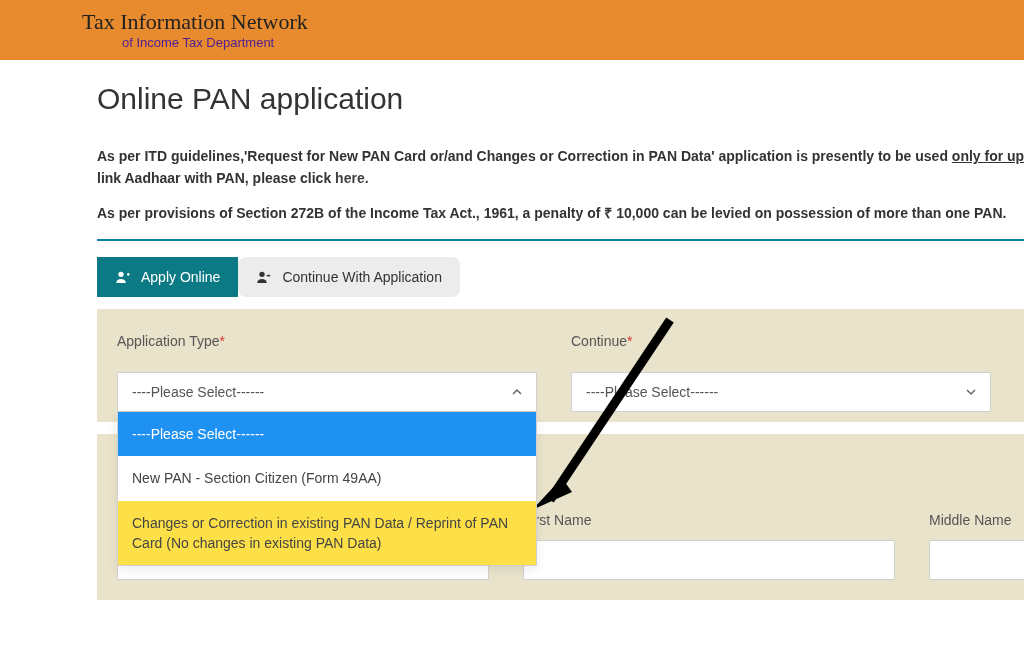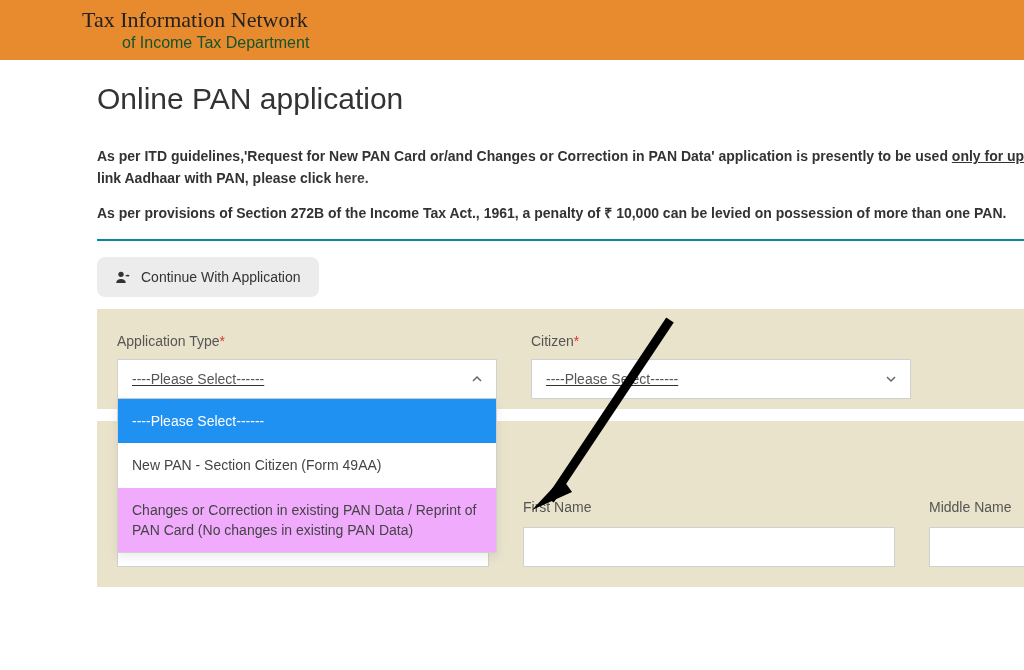--- a/index.html
+++ b/index.html
@@ -1,41 +1,41 @@
 <!DOCTYPE html>
 <html><head>
 <meta charset="utf-8">
 <style>
   * { box-sizing: border-box; margin: 0; padding: 0; }
   body { font-family: Arial, Helvetica, sans-serif; background: #fff; color: #333; overflow-x: hidden; width: 1024px; }
   .header-band { background: #e88b2e; height: 60px; display: flex; align-items: center; padding-left: 82px; }
   .header-title { font-family: Georgia, 'Times New Roman', serif; font-size: 22px; color: #222; font-weight: normal; line-height: 1.05; }
-  .header-sub { font-family: Arial, sans-serif; font-size: 16px; color: #14532d; display: block; padding-left: 40px; margin-top: 2px; }
+  .header-sub { font-family: Arial, sans-serif; font-size: 13px; color: #4c1d95; display: block; padding-left: 40px; margin-top: 2px; }
   .page { padding: 0 0 0 97px; width: 1200px; }
   .page-title { font-size: 30px; color: #333; font-weight: normal; margin-top: 22px; margin-bottom: 30px; }
   .notice { font-size: 14px; font-weight: bold; line-height: 1.55; margin-bottom: 14px; }
   .notice .underline { text-decoration: underline; }
   .notice a { color: #404040; text-decoration: none; font-weight: bold; }
   .hr-line { border: none; border-top: 2px solid #0b84a5; margin-top: 12px; margin-bottom: 16px; }
   .tabs { display: flex; }
   .tab { display: flex; align-items: center; gap: 10px; height: 40px; padding: 0 18px; font-size: 14px; cursor: pointer; }
   .tab.active { background: #0b7a85; color: #fff; }
   .tab.inactive { background: #ececec; color: #333; border-radius: 8px; }
   .tab .ico { display: inline-flex; }
   .form-panel { background: #e9e3cb; padding: 24px 20px 10px 20px; margin-top: 12px; position: relative; }
   .row { display: flex; gap: 34px; }
   .field { display: flex; flex-direction: column; }
-  .field label { font-size: 14px; color: #555; margin-bottom: 10px; }
+  .field label { font-size: 14px; color: #555; margin-bottom: 23px; }
   .req { color: #d33; }
-  .select-wrap { position: relative; width: 380px; text-decoration: underline; }
+  .select-wrap { position: relative; width: 420px; }
   .select-btn { background: #fff; border: 1px solid #d0d0d0; height: 40px; width: 100%; text-align: left; padding: 0 14px; font-size: 14px; color: #555; display: flex; align-items: center; justify-content: space-between; }
   .dropdown { position: absolute; top: 40px; left: 0; width: 100%; background: #fff; border: 1px solid #d0d0d0; border-top: none; z-index: 5; box-shadow: 0 4px 10px rgba(0,0,0,0.08); }
   .dropdown .opt { padding: 12px 14px; font-size: 14px; color: #444; line-height: 1.45; cursor: pointer; }
   .dropdown .opt.highlight { background: #1f91f3; color: #fff; }
-  .dropdown .opt.hover { background: #f0abfc; }
+  .dropdown .opt.hover { background: #fde047; }
   .spacer-panel { background: #e9e3cb; margin-top: 12px; height: 70px; }
   .names-panel { background: #e9e3cb; margin-top: 0; padding: 8px 20px 20px 20px; }
   .names-row .field label { margin-bottom: 12px; }
   .text-input { background: #fff; border: 1px solid #d0d0d0; height: 40px; width: 372px; padding: 0 12px; font-size: 14px; }
   .chev { width: 10px; height: 10px; }
   .arrow-annot { position: absolute; top: 300px; left: 520px; pointer-events: none; }
 </style>
 </head>
 <body>
 
@@ -52,20 +52,30 @@
   <p class="notice">
     <span>As per ITD guidelines,'Request for New PAN Card or/and Changes or Correction in PAN Data' application is presently to be used </span><span class="underline">only for update/co</span><br>
     <span>link Aadhaar with PAN, please click </span><a href="#">here.</a>
   </p>
 
   <p class="notice">As per provisions of Section 272B of the Income Tax Act., 1961, a penalty of ₹ 10,000 can be levied on possession of more than one PAN.</p>
 
   <hr class="hr-line">
 
   <div class="tabs">
+    <div class="tab active">
+      <span class="ico">
+        <svg width="16" height="16" viewBox="0 0 24 24" fill="#fff">
+            <circle cx="9" cy="8" r="4"></circle>
+            <path d="M2 20c0-3 3-5 7-5s7 2 7 5v1H2z"></path>
+            <path d="M18 8h4M20 6v4" stroke="#fff" stroke-width="2"></path>
+          </svg>
+      </span>
+      <span>Apply Online</span>
+    </div>
     <div class="tab inactive">
       <span class="ico">
         <svg width="16" height="16" viewBox="0 0 24 24" fill="#333">
             <circle cx="9" cy="8" r="4"></circle>
             <path d="M2 20c0-3 3-5 7-5s7 2 7 5v1H2z"></path>
             <path d="M22 10l-3-2v1h-3v2h3v1z"></path>
           </svg>
       </span>
       <span>Continue With Application</span>
     </div>
@@ -86,21 +96,21 @@
           </div>
           <div class="dropdown">
             <div class="opt highlight">----Please Select------</div>
             <div class="opt">New PAN - Section Citizen (Form 49AA)</div>
             <div class="opt hover">Changes or Correction in existing PAN Data / Reprint of PAN Card (No changes in existing PAN Data)</div>
           </div>
         </div>
       </div>
 
       <div class="field">
-        <label><span>Citizen</span><span class="req">*</span></label>
+        <label><span>Continue</span><span class="req">*</span></label>
         <div class="select-wrap">
           <div class="select-btn">
             <span>----Please Select------</span>
             <span>
               <svg class="chev" viewBox="0 0 10 10">
                   <path d="M1 3l4 4 4-4" stroke="#666" stroke-width="1.5" fill="none"></path>
                 </svg>
             </span>
           </div>
         </div>

